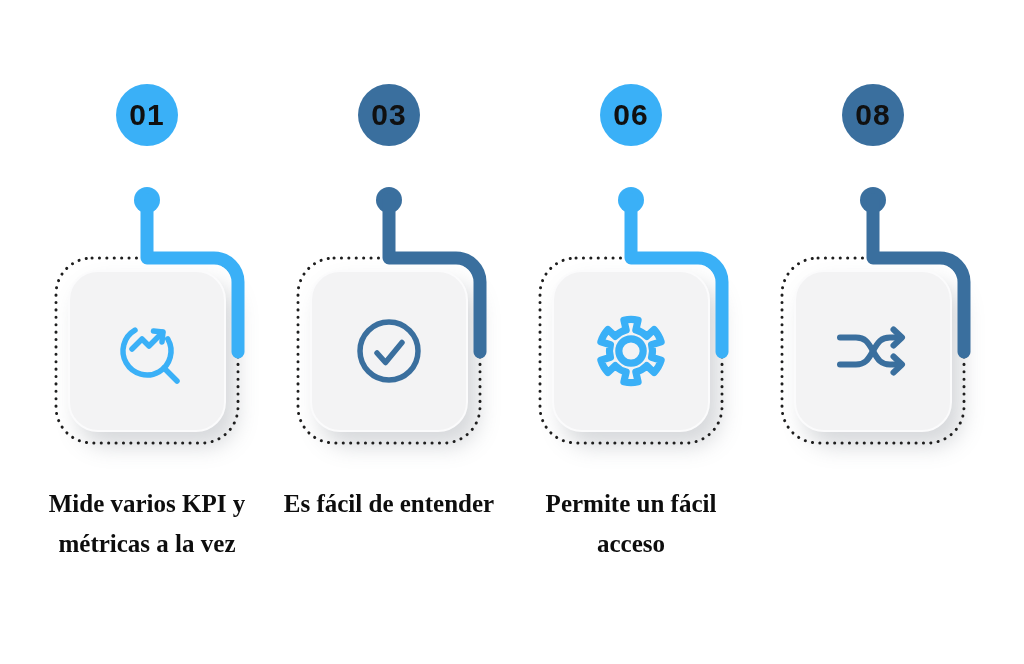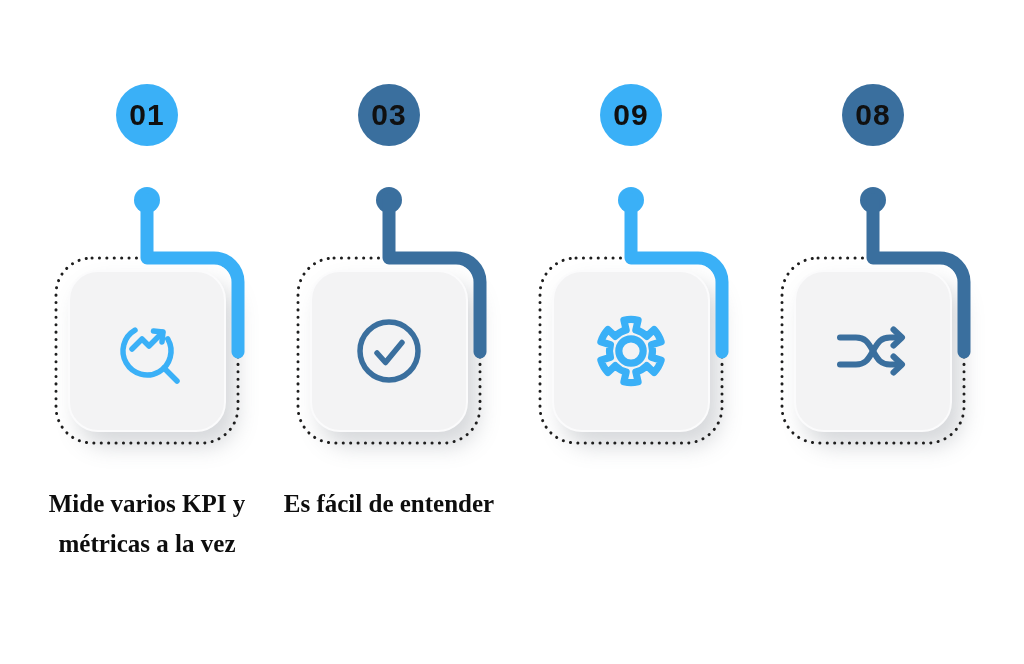--- a/index.html
+++ b/index.html
@@ -131,35 +131,36 @@
       <svg width="84" height="84" viewBox="-42 -42 84 84" fill="none" stroke="currentColor" stroke-width="5.5" stroke-linecap="round" stroke-linejoin="round">
         <circle cx="0" cy="0" r="29"></circle>
         <path d="M -12,2 L -3.5,11.5 L 13,-8.5"></path>
       </svg>
     </div>
     <div class="step-label">Es fácil de entender</div>
   </div>
 
   <div class="col accent-a" style="left:510px">
     <div class="badge">
-      <span>09</span>
+      <span>06</span>
     </div>
     <svg class="connector" viewBox="0 0 242 185">
       <circle cx="121" cy="20" r="13" fill="currentColor"></circle>
       <path d="M 121,20 L 121,78 L 188,78 A 24 24 0 0 1 212,102 L 212,172" fill="none" stroke="currentColor" stroke-width="13" stroke-linecap="round" stroke-linejoin="round"></path>
     </svg>
     <svg class="dotted-frame" viewBox="0 0 242 200">
       <rect x="30" y="8" width="182" height="185" rx="36" fill="none" stroke="#1e1e1e" stroke-width="3" stroke-dasharray="0.1 7.3" stroke-linecap="round"></rect>
     </svg>
     <div class="card">
       <svg width="86" height="86" viewBox="-30 -30 60 60" fill="none" stroke="currentColor" stroke-width="5" stroke-linecap="round" stroke-linejoin="round">
         <path d="M 14.34,4.38 L 21.03,6.42 A 22 22 0 0 1 16.08,15 L 10.97,10.23 A 15 15 0 0 1 3.37,14.62 L 4.95,21.44 A 22 22 0 0 1 -4.95,21.44 L -3.37,14.62 A 15 15 0 0 1 -10.97,10.23 L -16.08,15 A 22 22 0 0 1 -21.03,6.42 L -14.34,4.38 A 15 15 0 0 1 -14.34,-4.38 L -21.03,-6.42 A 22 22 0 0 1 -16.08,-15 L -10.97,-10.23 A 15 15 0 0 1 -3.37,-14.62 L -4.95,-21.44 A 22 22 0 0 1 4.95,-21.44 L 3.37,-14.62 A 15 15 0 0 1 10.97,-10.23 L 16.08,-15 A 22 22 0 0 1 21.03,-6.42 L 14.34,-4.38 A 15 15 0 0 1 14.34,4.38 Z"></path>
         <circle cx="0" cy="0" r="8.5"></circle>
       </svg>
     </div>
+    <div class="step-label">Permite un fácil acceso</div>
   </div>
 
   <div class="col accent-b" style="left:752px">
     <div class="badge">
       <span>08</span>
     </div>
     <svg class="connector" viewBox="0 0 242 185">
       <circle cx="121" cy="20" r="13" fill="currentColor"></circle>
       <path d="M 121,20 L 121,78 L 188,78 A 24 24 0 0 1 212,102 L 212,172" fill="none" stroke="currentColor" stroke-width="13" stroke-linecap="round" stroke-linejoin="round"></path>
     </svg>

